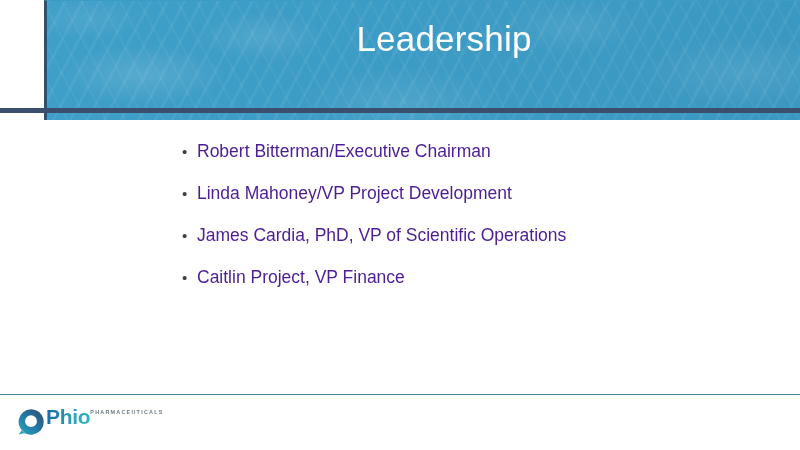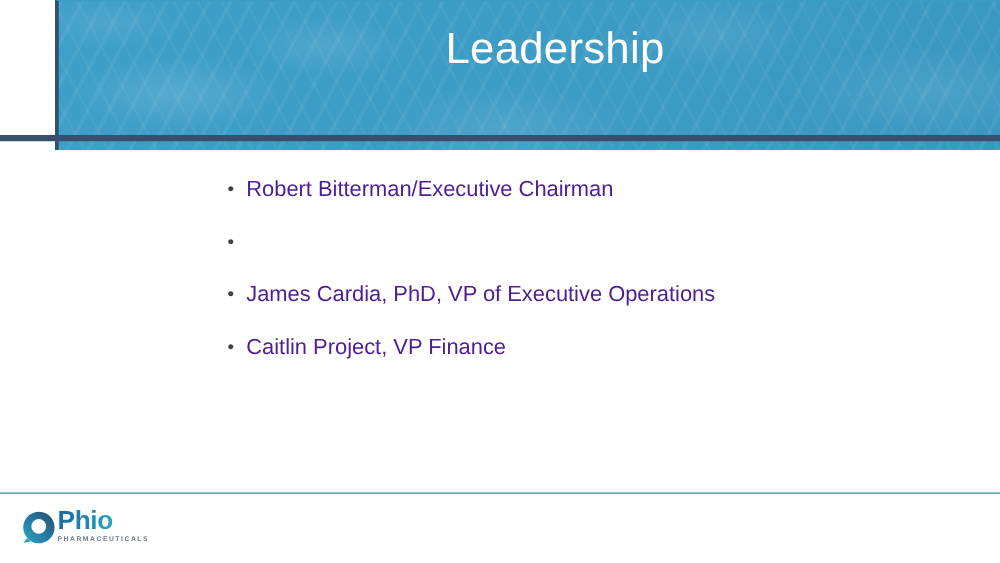--- a/index.html
+++ b/index.html
@@ -143,21 +143,21 @@
   .logo-mark {
     width: 28px;
     height: 28px;
     flex: 0 0 28px;
     margin-top: 1px;
   }
 
   .logo-wordblock {
     margin-left: 1px;
     display: flex;
-    flex-direction: column;
+    flex-direction: row;
     justify-content: flex-start;
   }
 
   .logo-word {
     font-size: 21px;
     font-weight: bold;
     line-height: 20px;
     letter-spacing: -0.3px;
     background: linear-gradient(95deg, #1b6aa5 0%, #1f80ae 28%, #29a5bd 62%, #2fb3c4 100%);
     -webkit-background-clip: text;
@@ -189,25 +189,26 @@
 
   <div class="body-area">
 
     <div class="bullet-row">
       <span class="bullet-marker">•</span>
       <span class="bullet-text">Robert Bitterman/Executive Chairman</span>
     </div>
 
     <div class="bullet-row">
       <span class="bullet-marker">•</span>
-    </div>
-
-    <div class="bullet-row">
-      <span class="bullet-marker">•</span>
-      <span class="bullet-text">James Cardia, PhD, VP of Executive Operations</span>
+      <span class="bullet-text">Linda Mahoney/VP Project Development</span>
+    </div>
+
+    <div class="bullet-row">
+      <span class="bullet-marker">•</span>
+      <span class="bullet-text">James Cardia, PhD, VP of Scientific Operations</span>
     </div>
 
     <div class="bullet-row">
       <span class="bullet-marker">•</span>
       <span class="bullet-text">Caitlin Project, VP Finance</span>
     </div>
 
   </div>
 
   <div class="footer-divider"></div>

